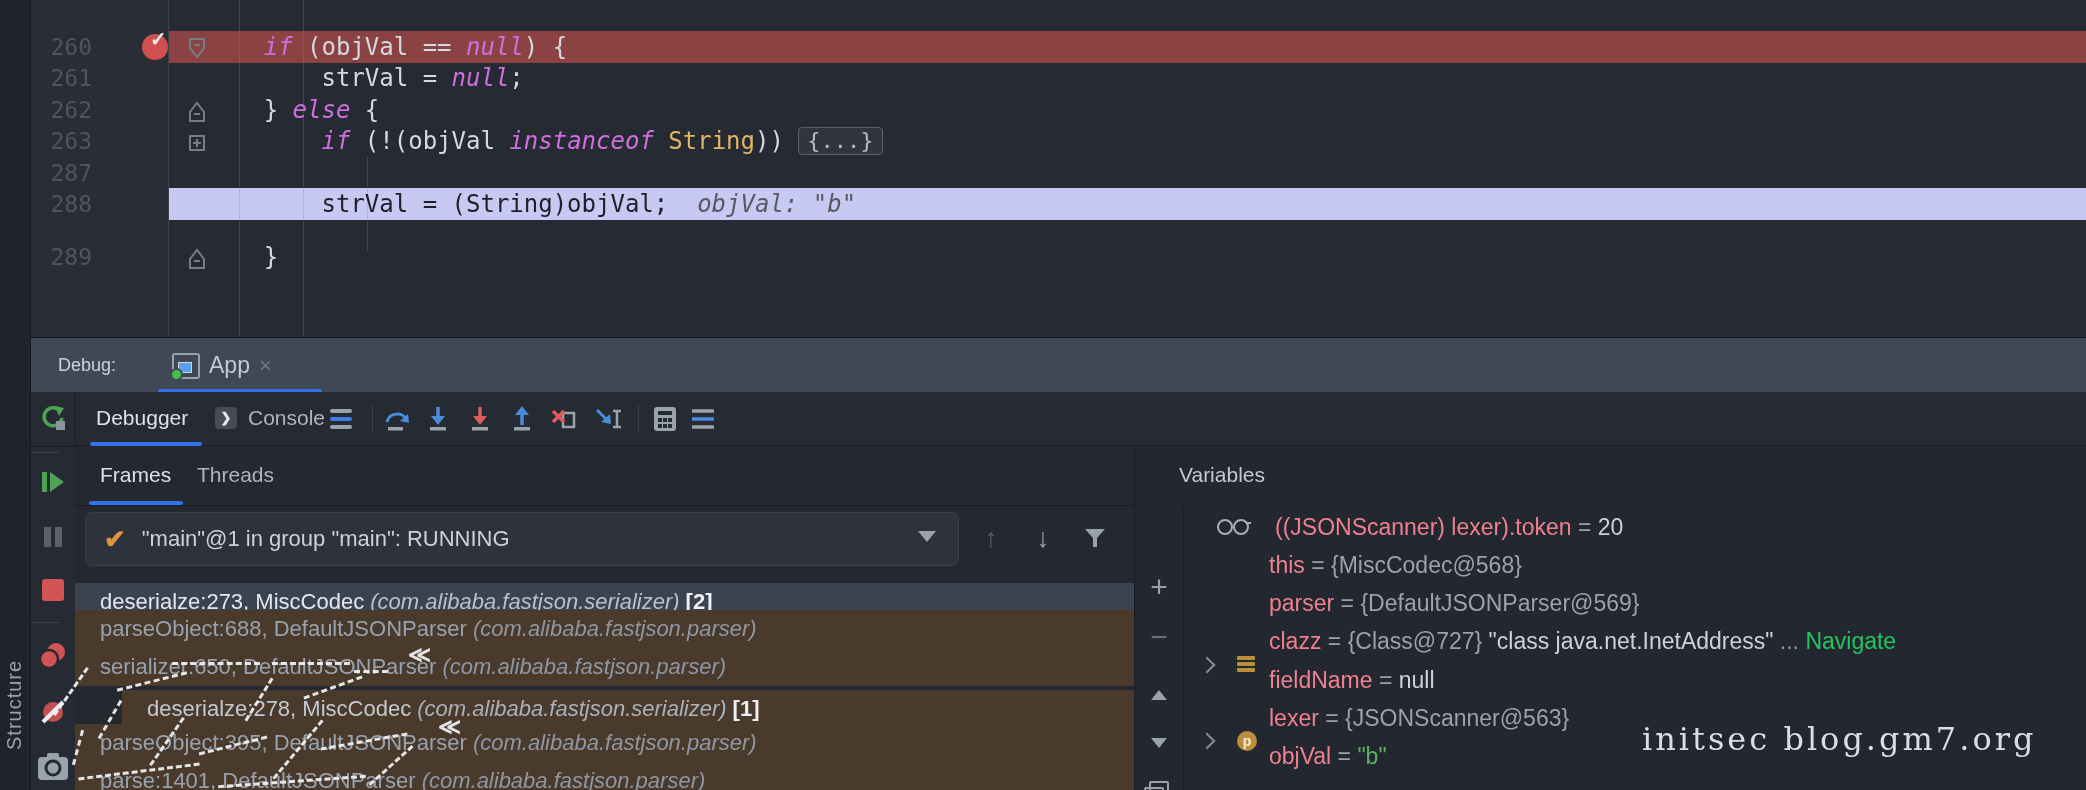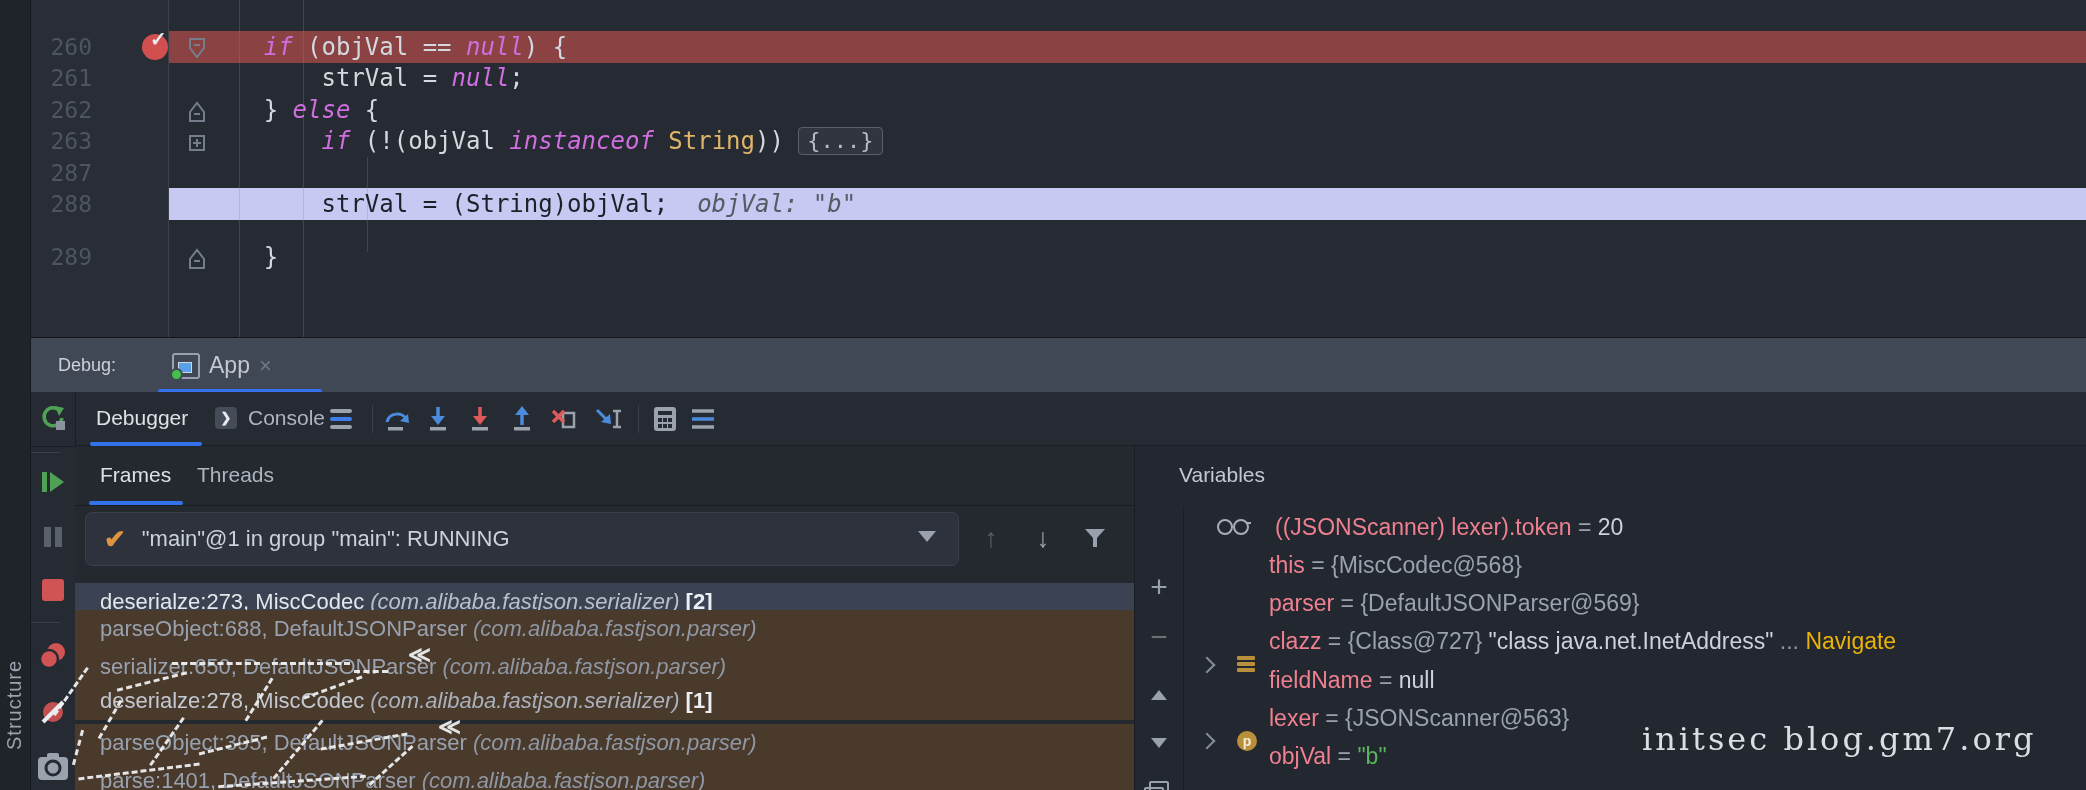--- a/index.html
+++ b/index.html
@@ -90,21 +90,21 @@
   .tri-up{width:0;height:0;border-left:8px solid transparent;border-right:8px solid transparent;border-bottom:10px solid #99a1ac;}
   .tri-dn{width:0;height:0;border-left:8px solid transparent;border-right:8px solid transparent;border-top:10px solid #99a1ac;}
   .copy-ico{position:relative;width:16px;height:20px;border:2px solid #99a1ac;border-radius:2px;background:#23272f;}
   .copy-ico:before{content:"";position:absolute;left:-7px;top:4px;width:16px;height:20px;border:2px solid #99a1ac;border-radius:2px;}
   .var-row{position:absolute;left:48px;width:904px;height:38px;display:flex;align-items:center;font-size:23px;color:#9aa2af;}
   .var-chev{position:absolute;left:18px;width:10px;height:10px;border-right:2.5px solid #828b98;
             border-bottom:2.5px solid #828b98;transform:rotate(-45deg);}
   .var-icon{position:absolute;left:54px;width:20px;height:20px;}
   .var-text{position:absolute;left:86px;white-space:pre;}
   .vname{color:#ee8090;} .veq{color:#9aa2af;} .vref{color:#9aa2af;} .vplain{color:#ccd2da;}
-  .vgreen{color:#5cb35f;} .vlink{color:#eab308;} .vell{color:#8d95a2;}
+  .vgreen{color:#5cb35f;} .vlink{color:#22c55e;} .vell{color:#8d95a2;}
   .bars{display:flex;flex-direction:column;gap:2px;padding-top:1px;}
   .bars i{display:block;width:18px;height:4px;background:#b98f3b;border-radius:1px;}
   .pcirc{width:20px;height:20px;border-radius:50%;background:#b98f3b;color:#f2edda;font-size:14px;font-weight:bold;
          display:flex;align-items:center;justify-content:center;}
   .glasses{position:relative;width:30px;height:14px;}
   .glasses i{position:absolute;top:0;width:12px;height:12px;border:2.5px solid #a7aeb9;border-radius:50%;}
   .glasses i.l{left:0;} .glasses i.r{right:0;}
   .glasses:after{content:"";position:absolute;left:13px;top:3px;width:5px;height:3px;border-top:2.5px solid #a7aeb9;}
 
   
@@ -336,21 +336,21 @@
     <span class="nav-arrow" style="left:948px;">↓</span>
     <div class="nav-arrow" style="left:1000px;">
       <svg width="24" height="24">
           <path d="M2,3 h20 l-8,9 v9 h-4 v-9 z" fill="#99a1ac"></path>
         </svg>
     </div>
 
     <div class="frame-row row-sel" style="top:125px;margin-top:12px;"><span>deserialze:273, MiscCodec</span> <span class="pkg">(com.alibaba.fastjson.serializer)</span><span class="badge">[2]</span></div>
     <div class="frame-row row-lib" style="top:164px;"><span>parseObject:688, DefaultJSONParser</span> <span class="pkg">(com.alibaba.fastjson.parser)</span></div>
     <div class="frame-row row-lib" style="top:202px;"><span>serializer:650, DefaultJSONParser</span> <span class="pkg">(com.alibaba.fastjson.parser)</span></div>
-    <div class="frame-row row-lib-bright" style="top:236px;"><span>deserialze:278, MiscCodec</span> <span class="pkg">(com.alibaba.fastjson.serializer)</span><span class="badge">[1]</span></div>
+    <div class="frame-row row-lib-bright" style="top:244px;margin-left:47px;"><span>deserialze:278, MiscCodec</span> <span class="pkg">(com.alibaba.fastjson.serializer)</span><span class="badge">[1]</span></div>
     <div class="frame-row row-lib" style="top:278px;"><span>parseObject:395, DefaultJSONParser</span> <span class="pkg">(com.alibaba.fastjson.parser)</span></div>
     <div class="frame-row row-lib" style="top:316px;"><span>parse:1401, DefaultJSONParser</span> <span class="pkg">(com.alibaba.fastjson.parser)</span></div>
   </div>
   <div class="abs band-border-bot"></div>
 
   <div class="abs vars">
     <span class="vars-title">Variables</span>
 
     <div class="minibar">
       <div class="mb-ico" style="top:63px;font-size:30px;">+</div>

